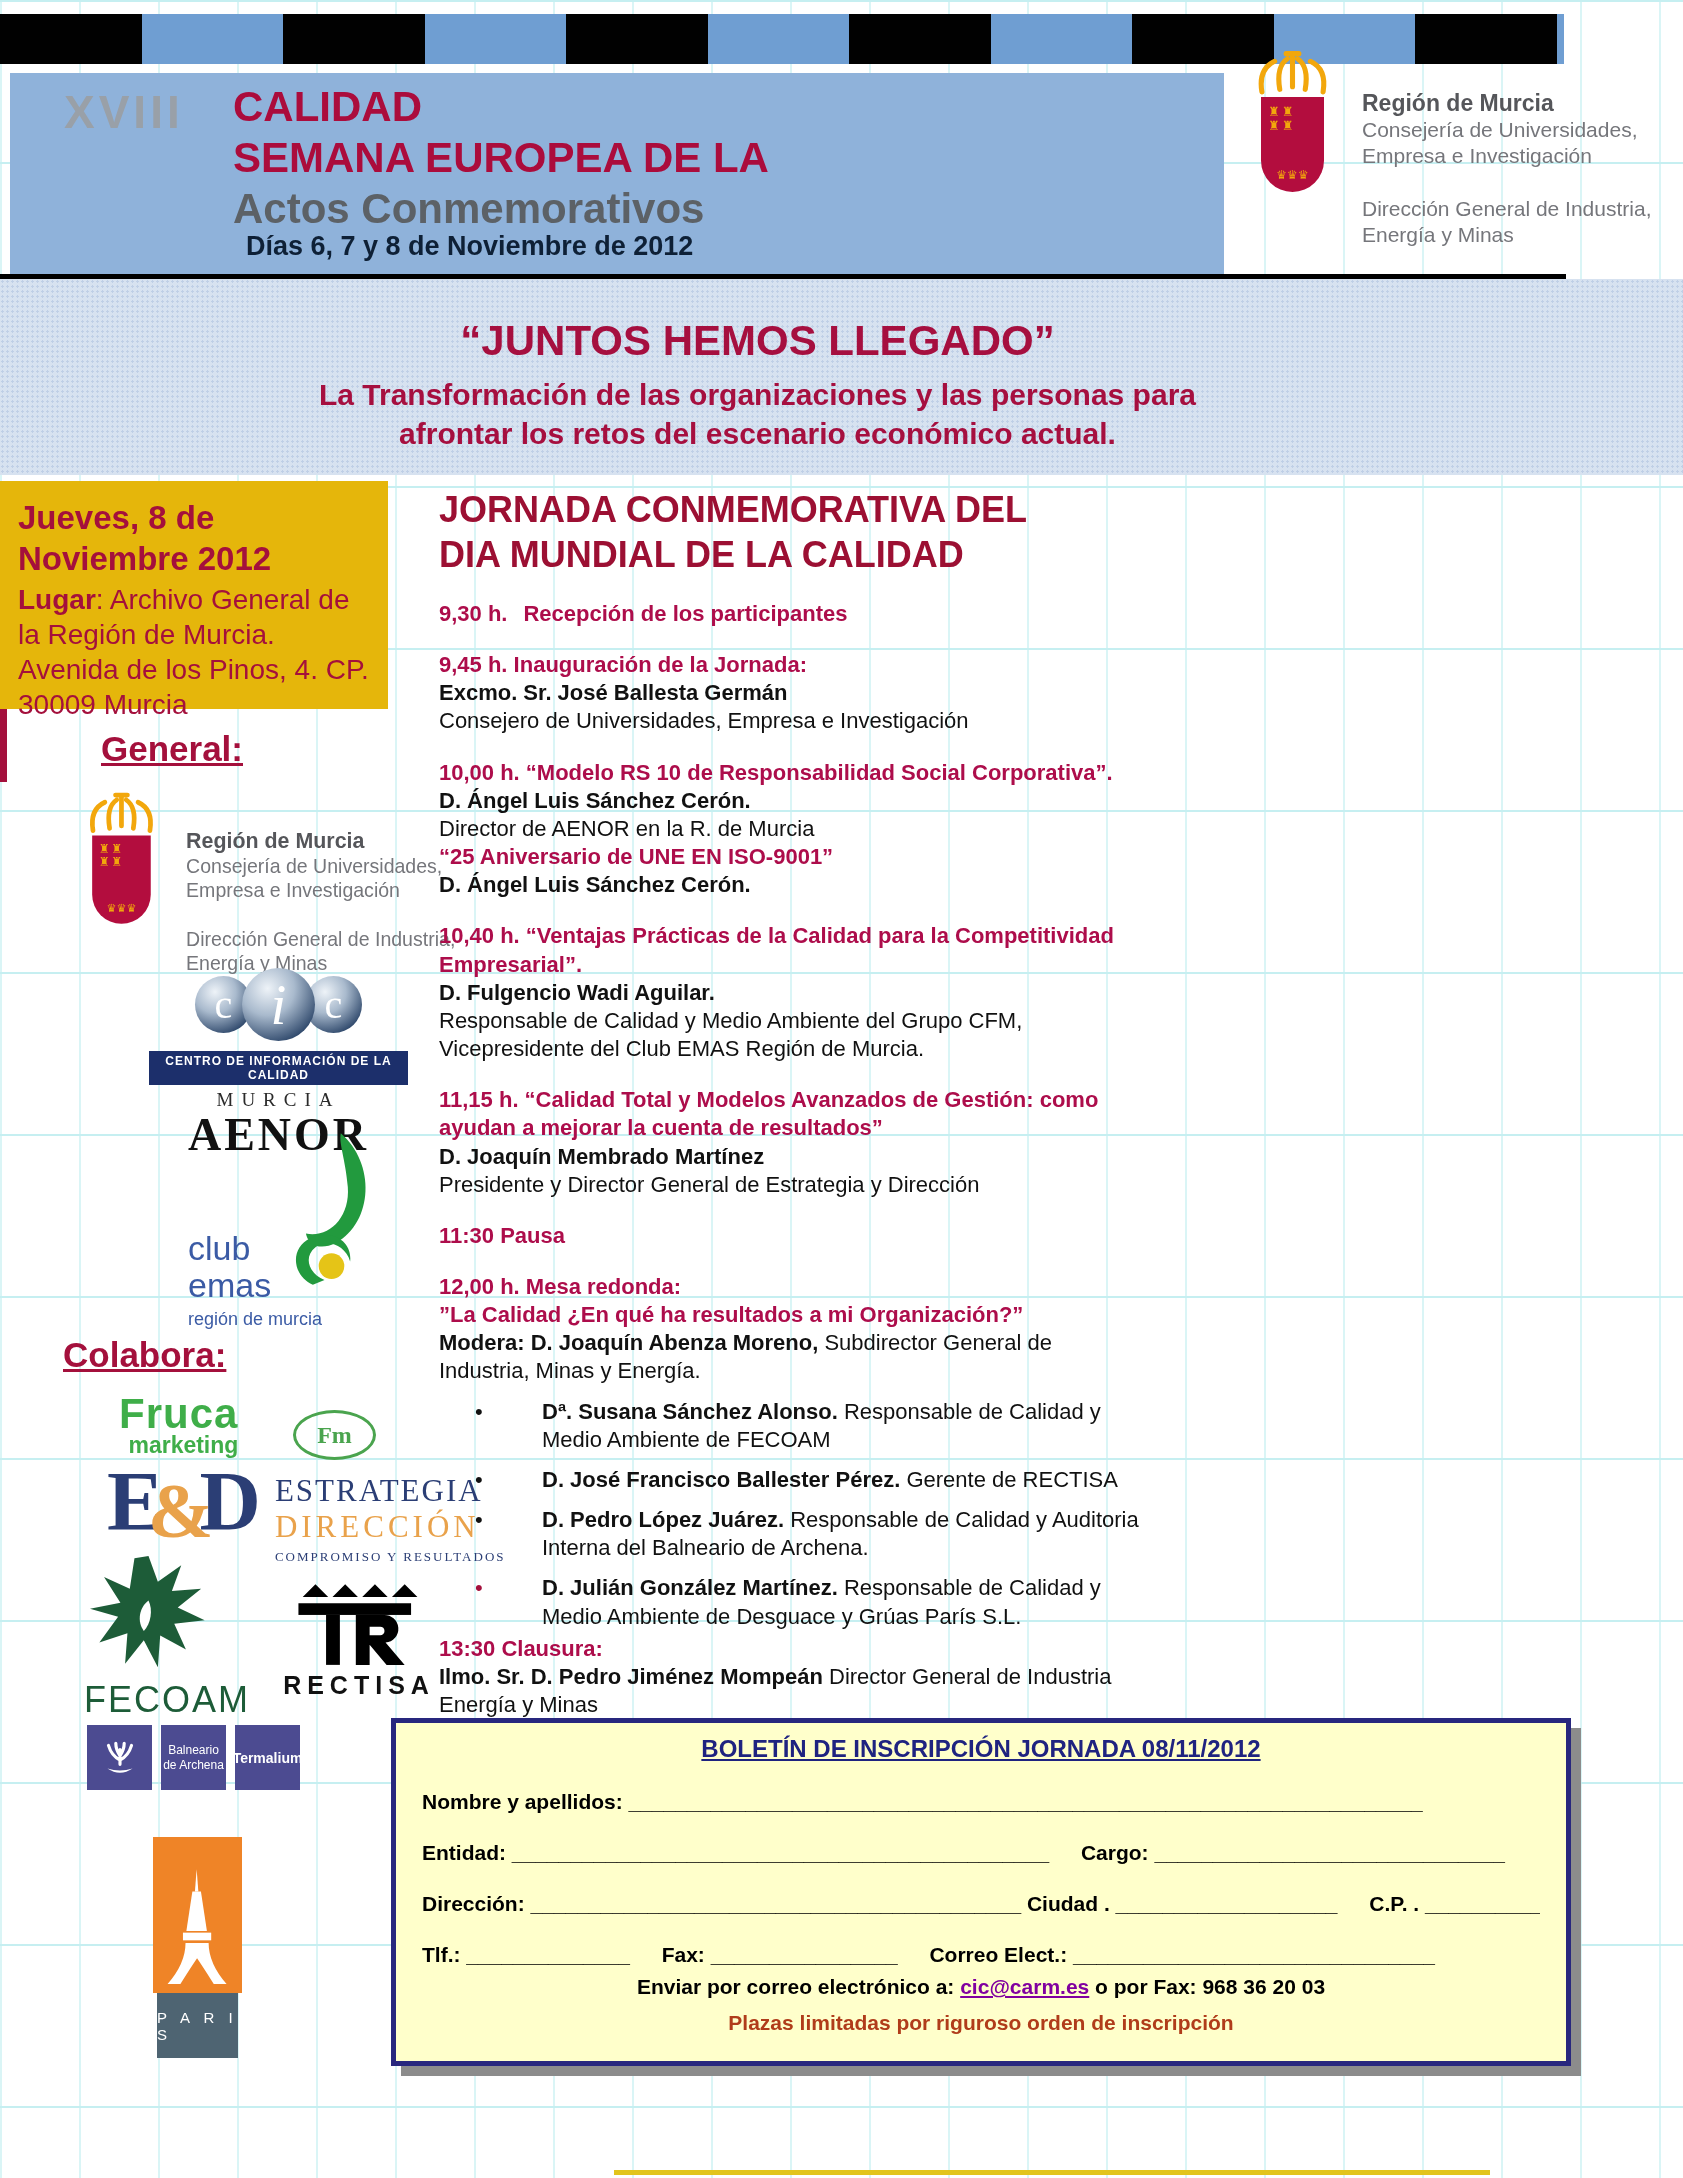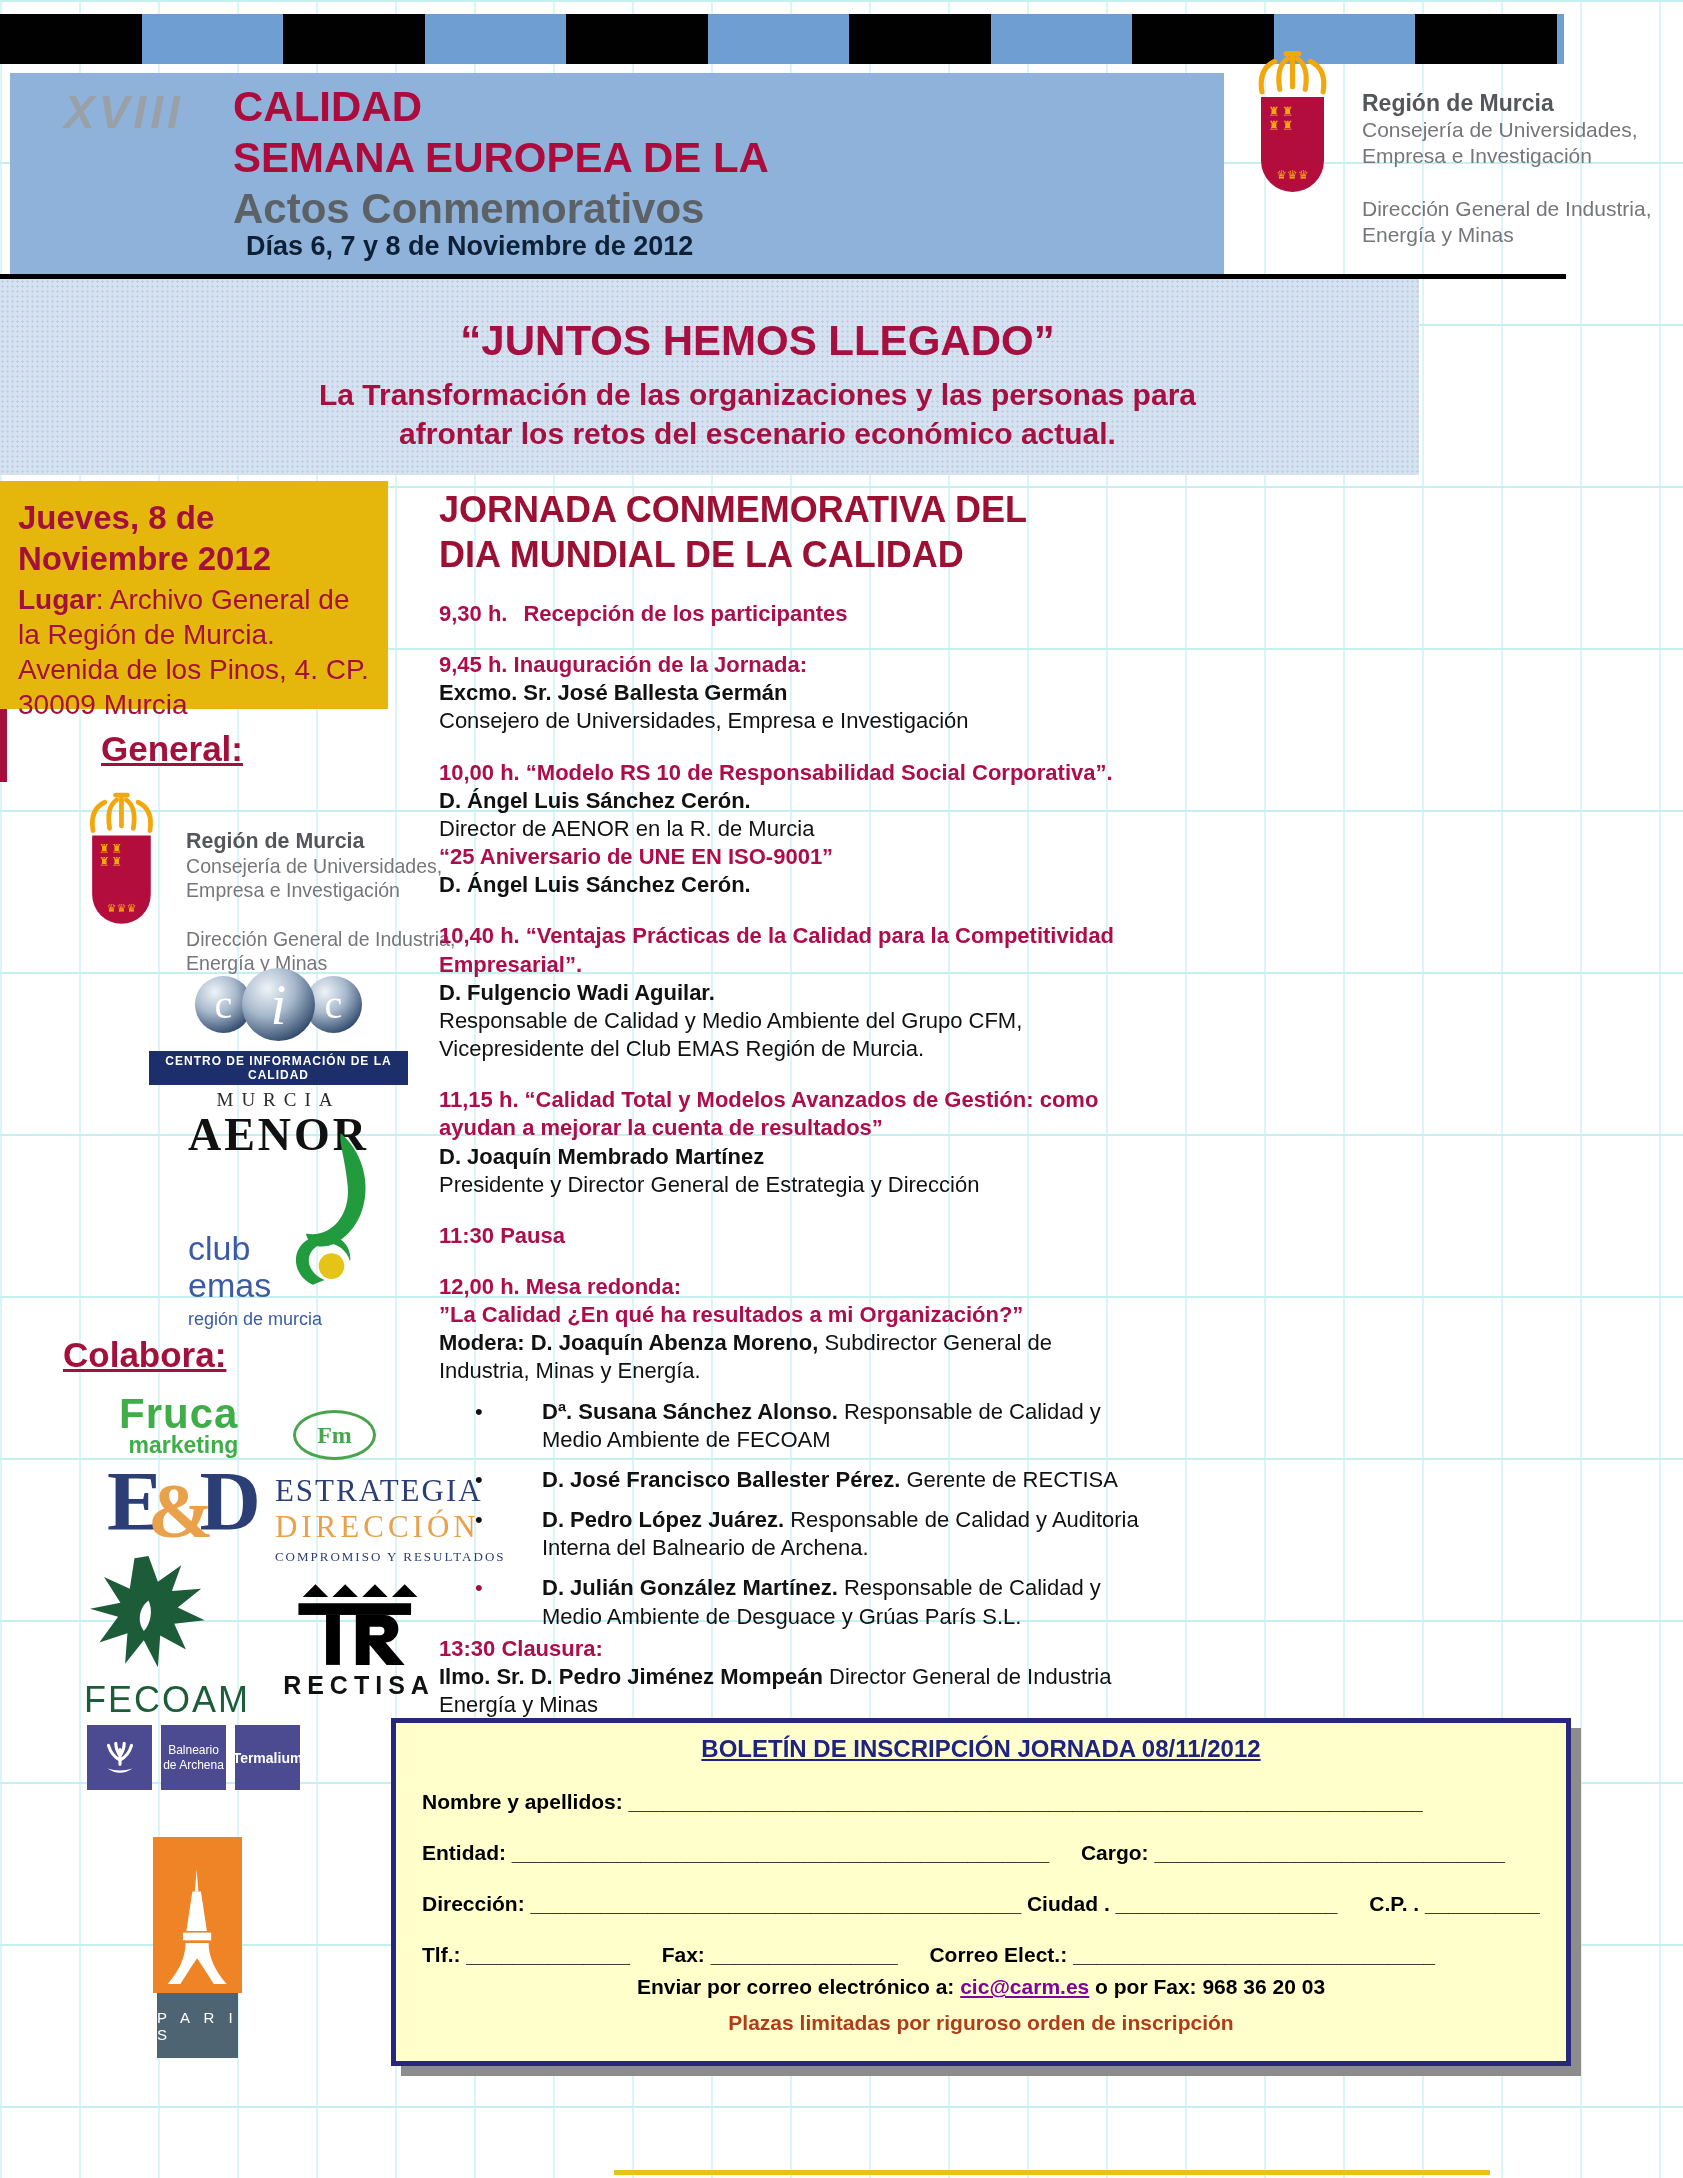--- a/index.html
+++ b/index.html
@@ -10,40 +10,40 @@
     background-image:
       linear-gradient(to bottom, #c6eff1 2px, transparent 2px),
       linear-gradient(to right, #daf5f6 2px, transparent 2px);
     background-size:100% 162px, 79px 100%;
   }
   
   .topbar{ position:absolute; left:0; top:14px; width:1564px; height:50px;
     background:repeating-linear-gradient(90deg,#010101 0 142px,#6f9ed2 142px 283px); }
   
   .header-box{ position:absolute; left:10px; top:73px; width:1214px; height:201px; background:#8fb2da; }
-  .hnum{ position:absolute; left:54px; top:12px; font-size:46px; font-weight:bold; letter-spacing:4px; color:#99a0a8;font-style:italic; }
+  .hnum{ position:absolute; left:54px; top:12px; font-size:46px; font-weight:bold; letter-spacing:4px; color:#99a0a8; }
   .htitle{ position:absolute; left:223px; top:8px; font-size:42px; font-weight:bold; line-height:1.22; color:#ab0c3c; }
   .hsub{ color:#5c6166; }
   .hdates{ position:absolute; left:236px; top:158px; font-size:27px; font-weight:bold; color:#0e2036; }
   .black-rule{ position:absolute; left:0; top:274px; width:1566px; height:5px; background:#000; }
   
   .gov{ position:absolute; display:flex; gap:26px; }
   .gov-top{ left:1249px; top:46px; }
   .gov-side{ left:81px; top:788px; transform:scale(.93); transform-origin:top left; }
   .gov-emblem{ width:87px; display:flex; flex-direction:column; align-items:center; }
   .crown-svg{ width:83px; height:51px; }
   .shield{ position:relative; width:63px; height:95px; background:#b30d3e; border-radius:0 0 34px 34px; }
   .castles{ position:absolute; left:7px; top:8px; color:#f2a70c; font-size:13px; line-height:14px; letter-spacing:2px; font-family:"DejaVu Sans",sans-serif; }
   .crowns{ position:absolute; left:0; right:0; bottom:10px; text-align:center; color:#f2a70c; font-size:12px; font-family:"DejaVu Sans",sans-serif; }
   .gov-text{ padding-top:44px; }
   .gov-name{ font-size:23px; font-weight:bold; color:#55565a; }
   .gov-line{ font-size:21px; color:#75767b; line-height:1.25; }
   .gov-gap{ margin-top:26px; }
   
-  .banner{ position:absolute; left:0; top:279px; width:1419px; height:196px;
+  .banner{ position:absolute; left:0; top:279px; width:1683px; height:196px;
     background-color:#d7e2f0;
     background-image:radial-gradient(#bfcfe6 1.2px, transparent 1.3px);
     background-size:5px 5px; }
   .banner-inner{ width:1515px; text-align:center; padding-top:38px; }
   .banner-quote{ font-size:42px; font-weight:bold; color:#a60f3f; margin-bottom:10px; }
   .banner-line{ font-size:30px; font-weight:bold; color:#a60f3f; line-height:1.3; }
   
   .red-line{ position:absolute; left:0; top:481px; width:7px; height:301px; background:#a4103c; }
   .event-box{ position:absolute; left:0; top:481px; width:388px; height:228px; background:#e5b60b; padding:16px 16px 0 18px; color:#a4103c; }
   .eb-date{ font-size:33px; font-weight:bold; line-height:1.25; }

